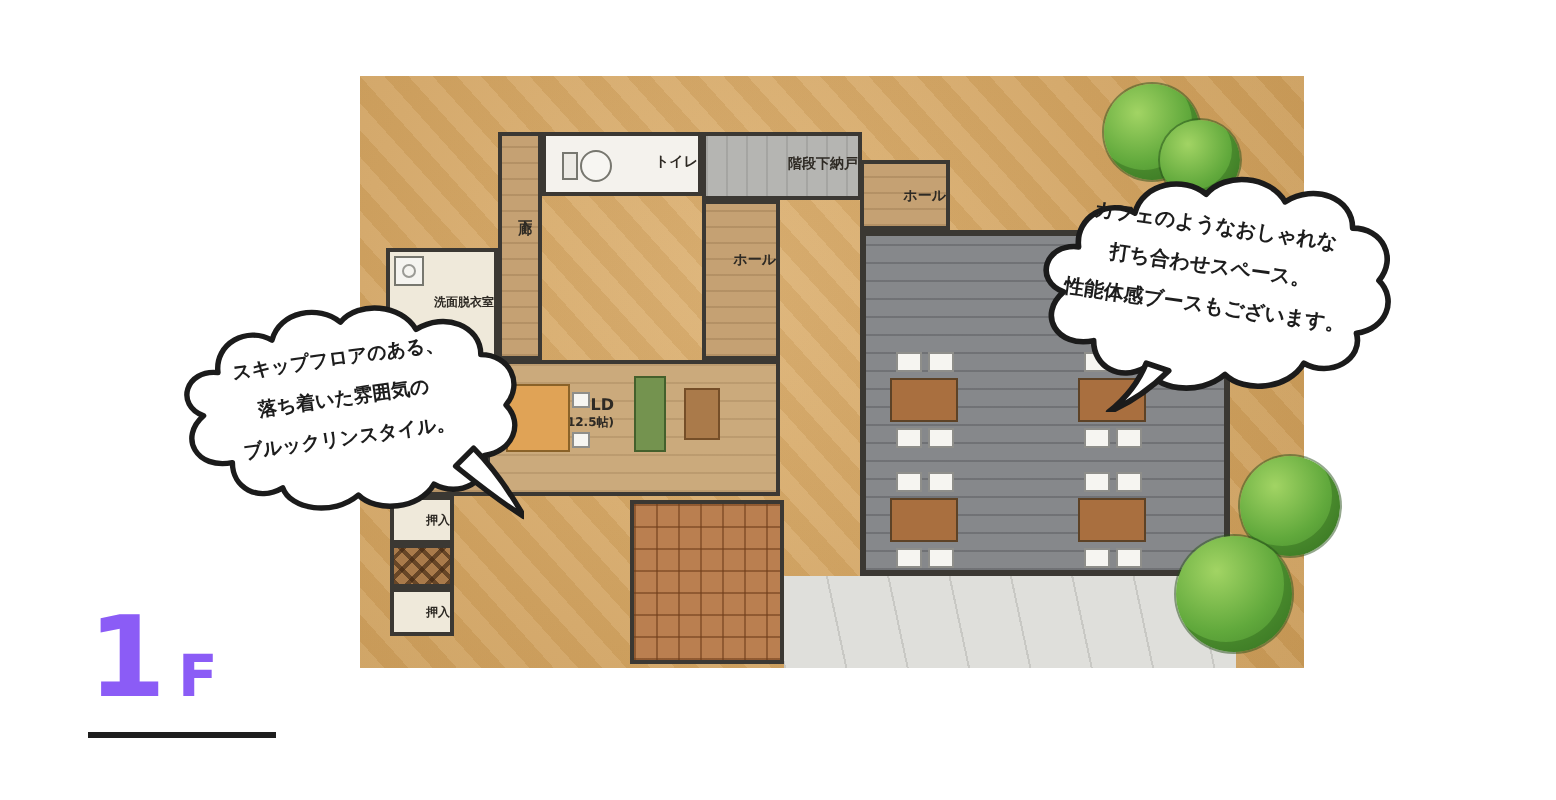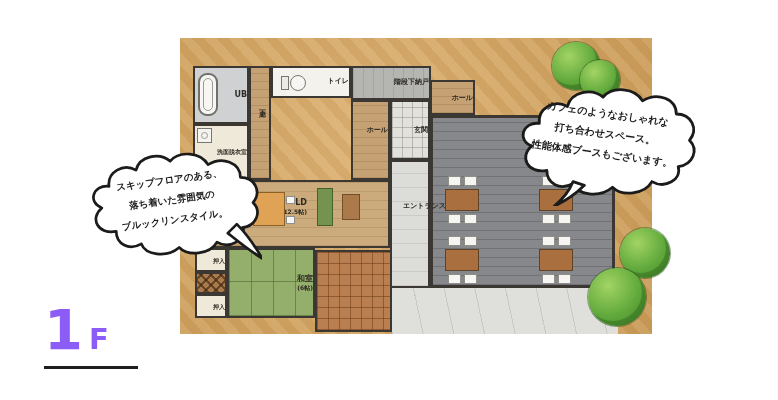--- a/index.html
+++ b/index.html
@@ -78,24 +78,20 @@
 </style>
 </head>
 <body>
 
 <div id="stage">
 
   <div class="site"></div>
 
   <div class="concrete" style="left:392px;top:288px;width:226px;height:46px;"></div>
 
-  <div class="room grayfloor" style="left:193px;top:66px;width:56px;height:58px;">
-    <div class="f tub" style="left:3px;top:5px;width:20px;height:43px;"></div>
-    <span class="lbl" style="top:22px;left:16px;font-size:8px;">UB</span>
-  </div>
 
   <div class="room cream" style="left:193px;top:124px;width:56px;height:56px;">
     <div class="f washer" style="left:2px;top:2px;width:15px;height:15px;"></div>
     <span class="lbl" style="top:22px;font-size:6px;">洗面脱衣室</span>
   </div>
 
   <div class="room wood" style="left:249px;top:66px;width:22px;height:114px;">
     <span class="lbl" style="top:36px;font-size:7px;writing-mode:vertical-rl;left:6px;right:auto;">廊下</span>
   </div>
 
@@ -107,23 +103,20 @@
 
 
   <div class="room doma" style="left:351px;top:66px;width:80px;height:34px;">
     <span class="lbl" style="top:10px;font-size:7px;">階段下納戸</span>
   </div>
 
   <div class="room wood" style="left:351px;top:100px;width:39px;height:80px;">
     <span class="lbl" style="top:24px;font-size:7px;">ホール</span>
   </div>
 
-  <div class="room tile" style="left:390px;top:100px;width:40px;height:60px;">
-    <span class="lbl" style="top:24px;font-size:7px;">玄関</span>
-  </div>
 
   <div class="room wood" style="left:430px;top:80px;width:45px;height:35px;">
     <span class="lbl" style="top:12px;font-size:7px;">ホール</span>
   </div>
 
 
   <div class="room dark" style="left:430px;top:115px;width:185px;height:173px;border-width:3px;">
     <span class="lbl" style="top:36px;font-size:8px;letter-spacing:1px;">打ち合わせスペース</span>
 
     <div class="f chair" style="left:15px;top:58px;"></div>
@@ -144,23 +137,20 @@
     <div class="f chair" style="left:15px;top:156px;"></div>
     <div class="f chair" style="left:31px;top:156px;"></div>
 
     <div class="f chair" style="left:109px;top:118px;"></div>
     <div class="f chair" style="left:125px;top:118px;"></div>
     <div class="f mtable" style="left:106px;top:131px;"></div>
     <div class="f chair" style="left:109px;top:156px;"></div>
     <div class="f chair" style="left:125px;top:156px;"></div>
   </div>
 
-  <div class="room lightgray" style="left:390px;top:160px;width:40px;height:128px;">
-    <span class="lbl" style="top:40px;left:-16px;width:70px;font-size:7px;">エントランス</span>
-  </div>
 
   <div class="room wood2" style="left:195px;top:180px;width:30px;height:48px;border-right:none;"></div>
   <div class="room wood2" style="left:225px;top:180px;width:165px;height:68px;">
     <span class="lbl" style="top:16px;left:20px;width:60px;font-size:8px;">LD</span>
     <span class="lbl" style="top:26px;left:20px;width:60px;font-size:6px;">(12.5帖)</span>
     <div class="f dchair" style="left:16px;top:14px;"></div>
     <div class="f dchair" style="left:16px;top:34px;"></div>
     <div class="f dtable" style="left:26px;top:10px;width:32px;height:34px;"></div>
     <div class="f dchair" style="left:59px;top:14px;"></div>
     <div class="f dchair" style="left:59px;top:34px;"></div>
@@ -171,24 +161,20 @@
   <div class="room wood" style="left:195px;top:228px;width:50px;height:20px;">
     <span class="lbl" style="top:5px;font-size:6px;">階段下納戸</span>
   </div>
   <div class="room cream" style="left:195px;top:248px;width:32px;height:24px;">
     <span class="lbl" style="top:7px;font-size:6px;">押入</span>
   </div>
   <div class="room hatch" style="left:195px;top:272px;width:32px;height:22px;"></div>
   <div class="room cream" style="left:195px;top:294px;width:32px;height:24px;">
     <span class="lbl" style="top:7px;font-size:6px;">押入</span>
   </div>
-  <div class="room tatami" style="left:227px;top:248px;width:88px;height:70px;">
-    <span class="lbl" style="top:24px;font-size:8px;">和室</span>
-    <span class="lbl" style="top:34px;font-size:6px;">(6帖)</span>
-  </div>
 
   <div class="room terrace" style="left:315px;top:250px;width:77px;height:82px;"></div>
 
   <div class="tree" style="left:552px;top:42px;width:48px;height:48px;"></div>
   <div class="tree" style="left:580px;top:60px;width:40px;height:40px;"></div>
   <div class="tree" style="left:620px;top:228px;width:50px;height:50px;"></div>
   <div class="tree" style="left:588px;top:268px;width:58px;height:58px;"></div>
 
   <div class="bubble" style="left:82px;top:148px;width:180px;height:118px;">
     <svg width="180" height="118" viewBox="0 0 200 130">

